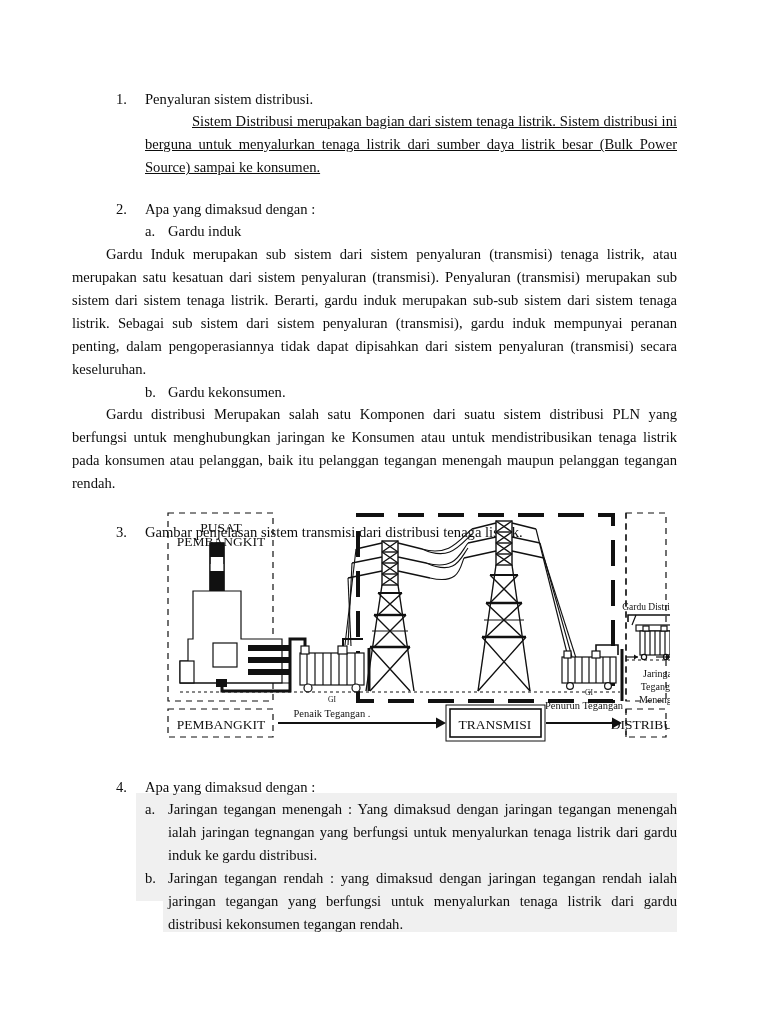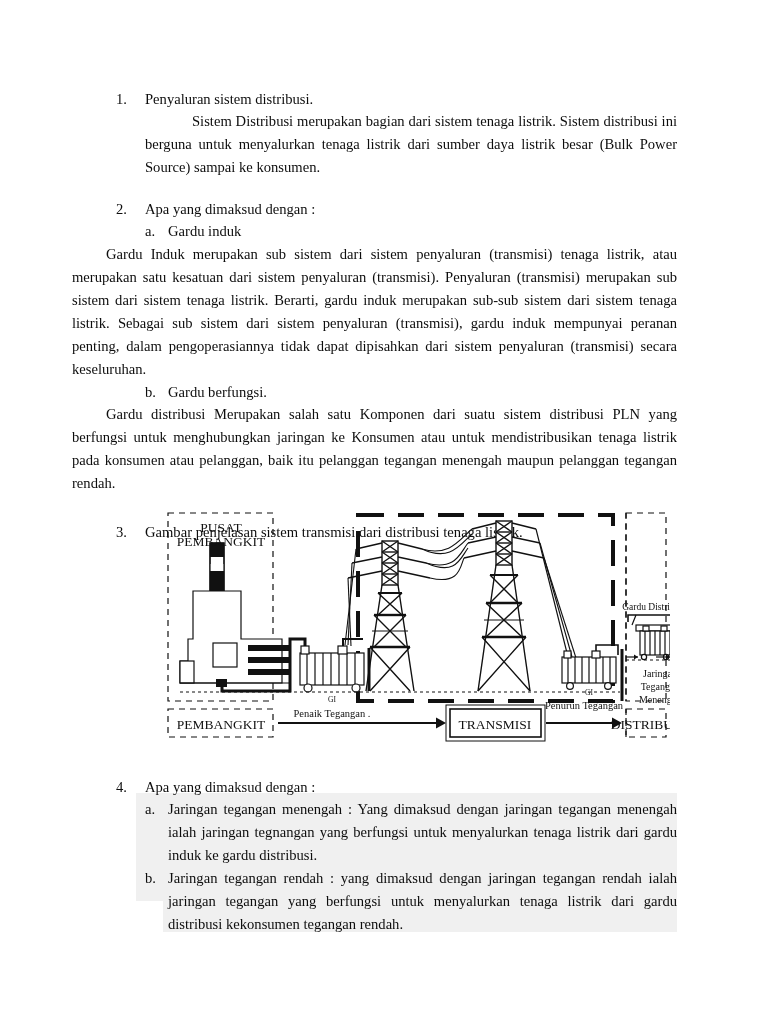--- a/index.html
+++ b/index.html
@@ -79,20 +79,21 @@
     font-size: 14.6px;
     line-height: 1.58;
     text-align: justify;
     text-justify: inter-word;
     margin: 0;
   }
   .para.lvl1 {
     margin-left: 145px;
     margin-right: 91px;
     text-indent: 47px;
+    text-decoration: underline;
   }
   .para.lvl2 {
     margin-left: 72px;
     margin-right: 91px;
     text-indent: 34px;
   }
   .gap-md { height: 19px; }
   .gap-lg { height: 26px; }
 
   
@@ -151,21 +152,21 @@
       </div>
 
       <div class="sub-row">
         <span class="marker">a.</span>
         <span>Gardu induk</span>
       </div>
       <p class="para lvl2">Gardu Induk merupakan sub sistem dari sistem penyaluran (transmisi) tenaga listrik, atau merupakan satu kesatuan dari sistem penyaluran (transmisi). Penyaluran (transmisi) merupakan sub sistem dari sistem tenaga listrik. Berarti, gardu induk merupakan sub-sub sistem dari sistem tenaga listrik. Sebagai sub sistem dari sistem penyaluran (transmisi), gardu induk mempunyai peranan penting, dalam pengoperasiannya tidak dapat dipisahkan dari sistem penyaluran (transmisi) secara keseluruhan.</p>
 
       <div class="sub-row">
         <span class="marker">b.</span>
-        <span>Gardu berfungsi.</span>
+        <span>Gardu kekonsumen.</span>
       </div>
       <p class="para lvl2">Gardu distribusi Merupakan salah satu Komponen dari suatu sistem distribusi PLN yang berfungsi untuk menghubungkan jaringan ke Konsumen atau untuk mendistribusikan tenaga listrik pada konsumen atau pelanggan, baik itu pelanggan tegangan menengah maupun pelanggan tegangan rendah.</p>
     </div>
 
     <div class="gap-lg"></div>
 
     <div class="item">
       <div class="num-row">
         <span class="marker">3.</span>
         <span>Gambar penjelasan sistem transmisi dari distribusi tenaga listrik.</span>

